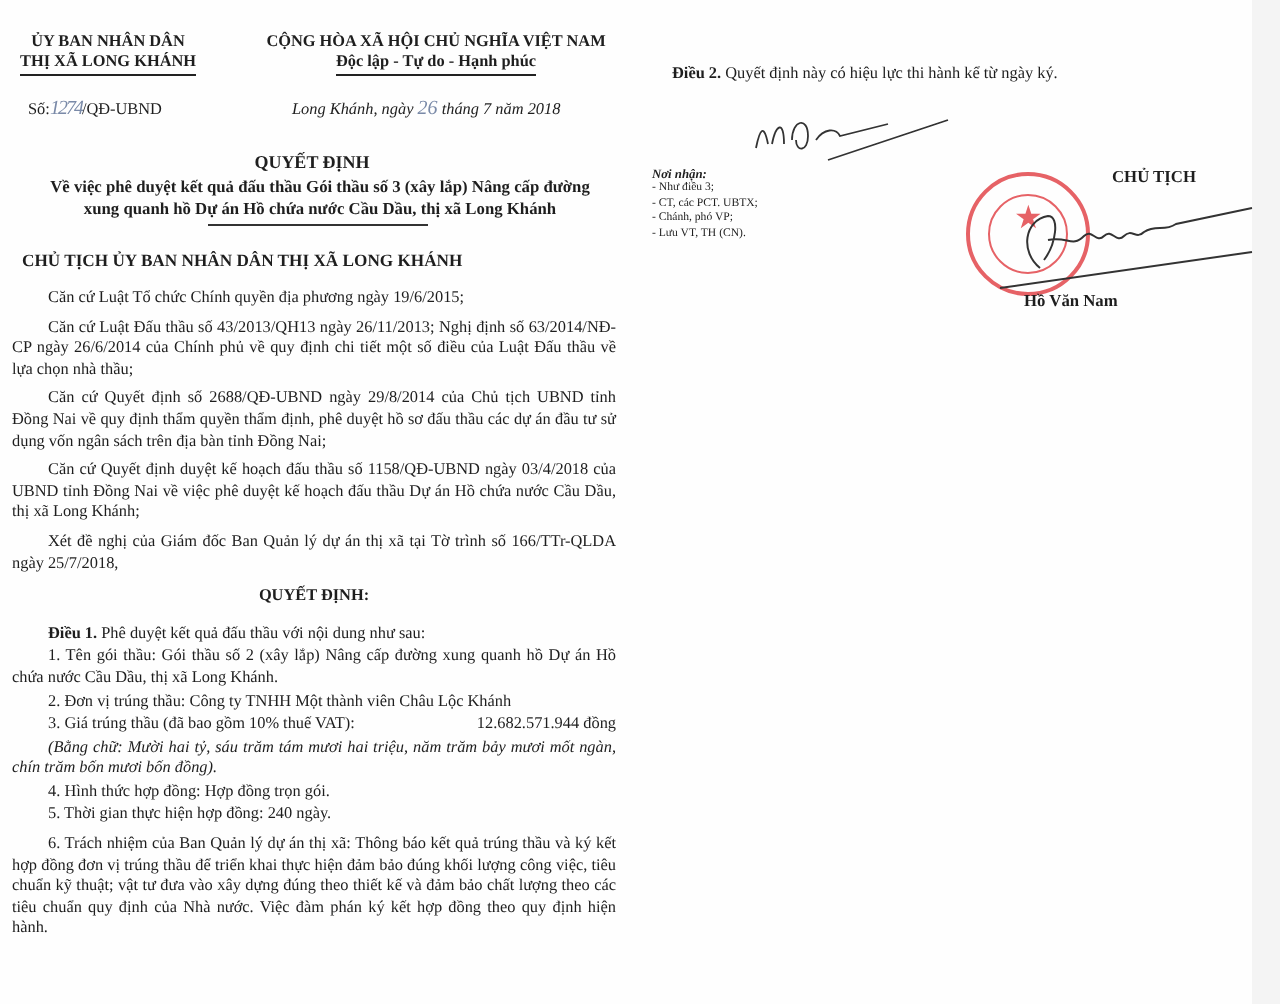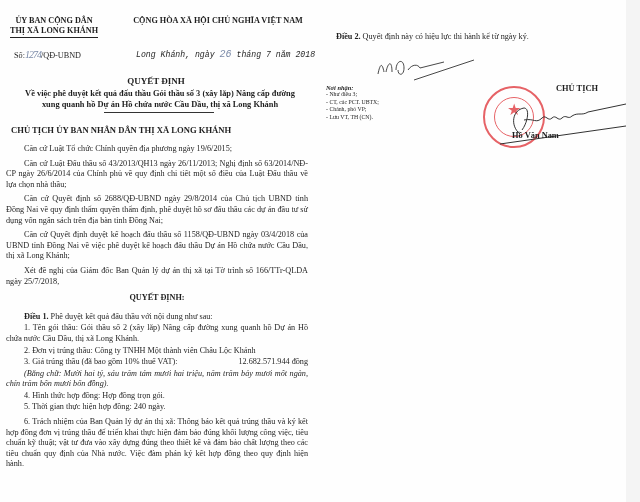--- a/index.html
+++ b/index.html
@@ -23,21 +23,21 @@
   .so-line {
     position: absolute; left: 14px; top: 49px; font-size: 8.2px;
   }
   .so-num { font-family: "Liberation Serif", serif; font-style: italic; color: #7a8aa8; font-size: 10px; letter-spacing: -1px; }
   .hdr-right {
     position: absolute; left: 118px; top: 16px; width: 200px; text-align: center;
     font-size: 8.2px; font-weight: bold; line-height: 10px;
   }
   .hdr-right .u { display: inline-block; border-bottom: 0.8px solid #222; padding-bottom: 1px; }
   .date-line {
-    position: absolute; left: 136px; top: 49px; font-size: 8.2px; font-style: italic; font-family: Liberation Mono, monospace;
+    position: absolute; left: 146px; top: 49px; font-size: 8.2px; font-style: italic;
   }
   .date-day { color: #7a8aa8; font-size: 10px; }
 
   .title1 {
     position: absolute; left: 0; width: 312px; top: 76px; text-align: center;
     font-weight: bold; font-size: 9px;
   }
   .subtitle {
     position: absolute; left: 8px; width: 304px; top: 88px; text-align: center;
     font-weight: bold; font-size: 8.4px; line-height: 11px;
@@ -68,21 +68,21 @@
   }
   .r-text p { margin: 0 0 2px 0; text-indent: 14px; }
   .noi-nhan {
     position: absolute; left: 4px; top: 84px; font-size: 5.8px; line-height: 7.4px;
   }
   .noi-nhan .lbl { font-style: italic; font-weight: bold; font-size: 6.4px; }
   .ct-title {
     position: absolute; left: 190px; top: 84px; font-weight: bold; font-size: 8.4px; padding-left: 44px;
   }
   .ct-name {
-    position: absolute; left: 190px; top: 131px; font-weight: bold; font-size: 8.4px;
+    position: absolute; left: 190px; top: 146px; font-weight: bold; font-size: 8.4px;
   }
   .stamp {
     position: absolute; left: 161px; top: 86px; width: 62px; height: 62px;
     border-radius: 50%; border: 2.5px solid #e2474c; box-sizing: border-box;
     opacity: 0.85;
   }
   .stamp::after {
     content: ""; position: absolute; left: 9px; top: 9px; width: 38px; height: 38px;
     border-radius: 50%; border: 1.5px solid #e2474c;
   }
@@ -91,29 +91,30 @@
   }
   .sig { position: absolute; }
 </style>
 </head>
 <body>
 
 <div class="page">
   <div class="right-strip"></div>
 
   <div class="hdr-left">
-    <div>ỦY BAN CỘNG DÂN</div>
+    <div>ỦY BAN NHÂN DÂN</div>
     <div><span class="u">THỊ XÃ LONG KHÁNH</span></div>
   </div>
   <div class="so-line">
     <span>Số:</span><span class="so-num">1274</span><span>/QĐ-UBND</span>
   </div>
 
   <div class="hdr-right">
     <div>CỘNG HÒA XÃ HỘI CHỦ NGHĨA VIỆT NAM</div>
+    <div><span class="u">Độc lập - Tự do - Hạnh phúc</span></div>
   </div>
   <div class="date-line">
     <span>Long Khánh, ngày</span>
     <span class="date-day">26</span>
     <span>tháng 7  năm 2018</span>
   </div>
 
   <div class="title1">QUYẾT ĐỊNH</div>
   <div class="subtitle">
     <div>Về việc phê duyệt kết quả đấu thầu Gói thầu số 3 (xây lắp) Nâng cấp đường</div>

